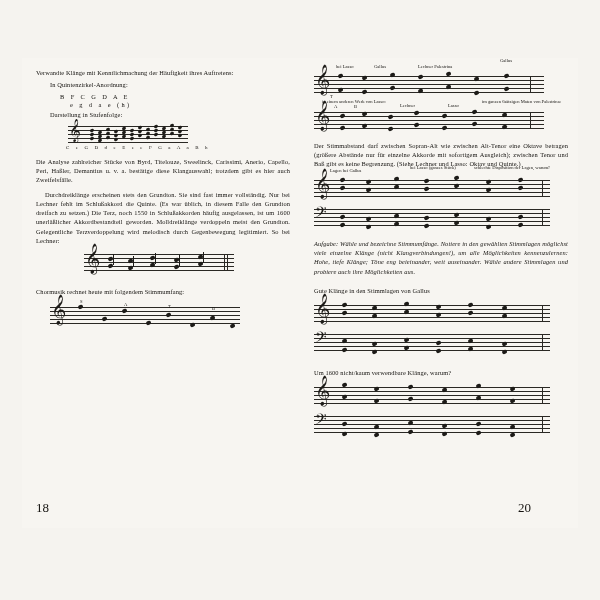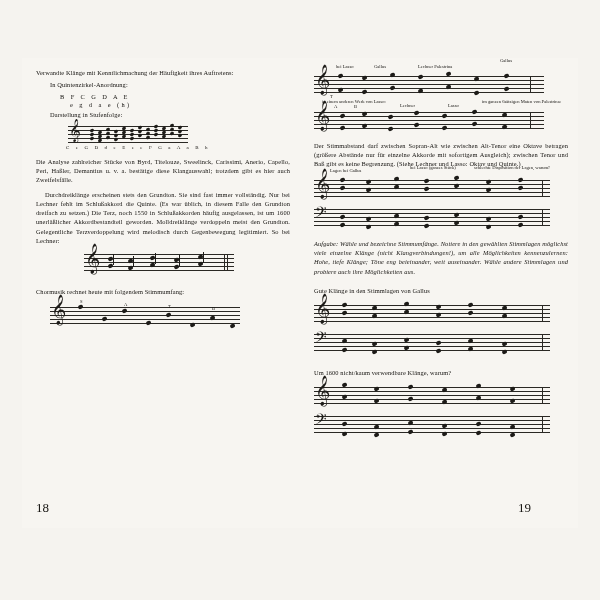--- a/index.html
+++ b/index.html
@@ -461,17 +461,17 @@
           <div class="note" style="left:128px;top:12px"></div>
             <div class="note" style="left:128px;top:20px"></div>
           <div class="note" style="left:162px;top:10px"></div>
             <div class="note" style="left:162px;top:19px"></div>
           <div class="note" style="left:196px;top:13px"></div>
             <div class="note" style="left:196px;top:21px"></div>
           <div class="barline" style="left:228px;top:4px;height:16px"></div>
         </div>
       </div>
 
-      <div class="pagenum r" style="bottom:12px;left:210px">19</div>
+      <div class="pagenum r" style="bottom:12px;left:210px">20</div>
     </div>
 
   </div>
 </div>
 
 </body></html>

